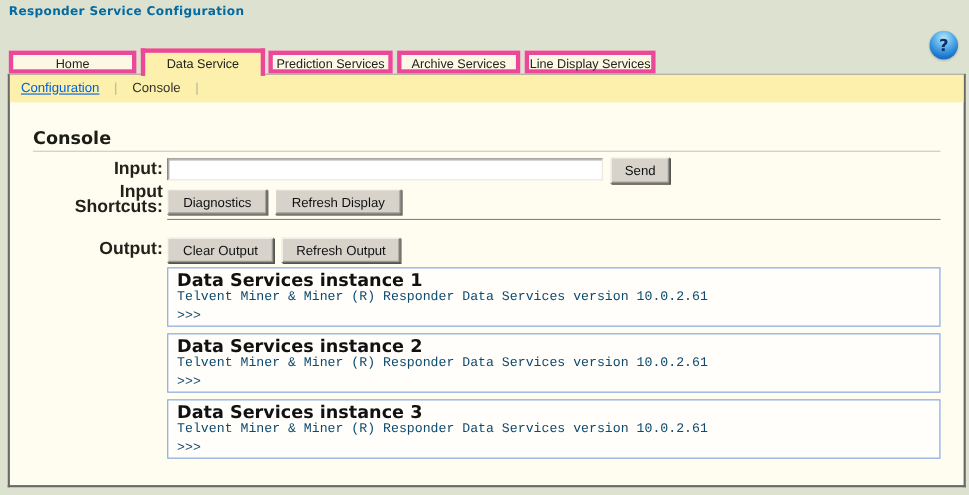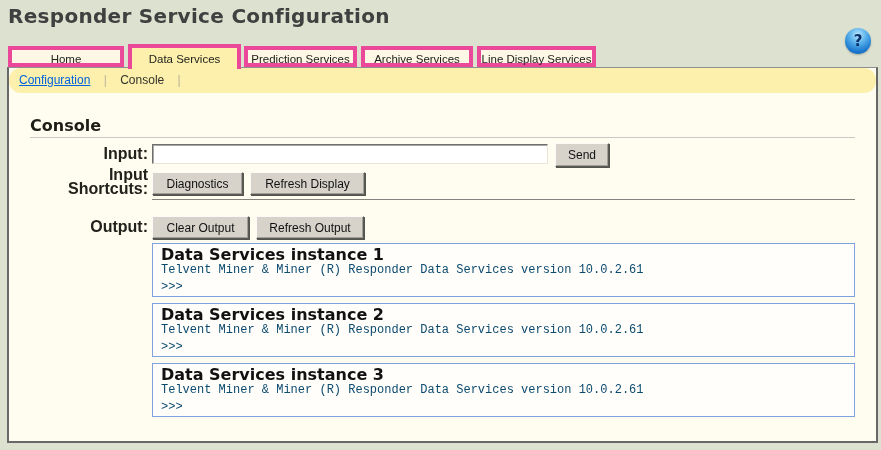--- a/index.html
+++ b/index.html
@@ -8,21 +8,21 @@
     position:relative;
     background:#dde2d0;
     font-family:"Liberation Sans", sans-serif;
     overflow:hidden;
   }
 
   
   .page-title {
     position:absolute; left:8px; top:4px;
     font-family:"DejaVu Sans", sans-serif;
-    font-weight:bold; font-size:20px; color:#404040;
+    font-weight:bold; font-size:11px; color:#0369a1;
     letter-spacing:0.3px;
   }
   .help-icon {
     position:absolute; left:845px; top:28px;
     width:26px; height:26px; border-radius:50%;
     background:radial-gradient(circle at 50% 26%, #b9e6fb 0%, #56aeea 38%, #1b78cd 72%, #0a58ad 100%);
     color:#0b2f66; font-family:"DejaVu Sans", sans-serif;
     font-weight:bold; font-size:15px; line-height:26px; text-align:center;
     cursor:pointer;
     box-shadow:0 1px 2px rgba(0,0,0,0.25);
@@ -50,21 +50,21 @@
   .content {
     position:absolute; left:7px; top:67px; width:871px; height:376px;
     background:#fffdf0;
     border:2px solid #686868; border-top:1px solid #8f8f8f;
     z-index:2;
   }
   .subnav {
     position:absolute; left:0; top:0; right:0; height:25px;
     background:#fcf0ac;
     font-size:12px; line-height:25px;
-    padding-left:10px; white-space:nowrap;border-radius:12px;
+    padding-left:10px; white-space:nowrap;
   }
   .subnav a.cfg-link { color:#0063dc; text-decoration:underline; cursor:pointer; }
   .subnav .current   { color:#33332c; margin-left:10px; }
   .subnav .sep       { color:#b9b29a; margin-left:10px; }
 
   
   .console-heading {
     position:absolute; left:21px; top:48px;
     font-family:"DejaVu Sans", sans-serif;
     font-weight:bold; font-size:16px; color:#1d1d17;
@@ -131,21 +131,21 @@
   }
 </style>
 </head>
 <body>
 
 <div class="page-title">Responder Service Configuration</div>
 
 <div class="help-icon">?</div>
 
 <div class="tab" id="tab-home">Home</div>
-<div class="tab active" id="tab-data">Data Services</div>
+<div class="tab active" id="tab-data">Data Service</div>
 <div class="tab" id="tab-pred">Prediction Services</div>
 <div class="tab" id="tab-arch">Archive Services</div>
 <div class="tab" id="tab-lds">Line Display Services</div>
 
 <div class="content">
 
   <div class="subnav">
     <a class="cfg-link">Configuration</a>
     <span class="sep">|</span>
     <span class="current">Console</span>

